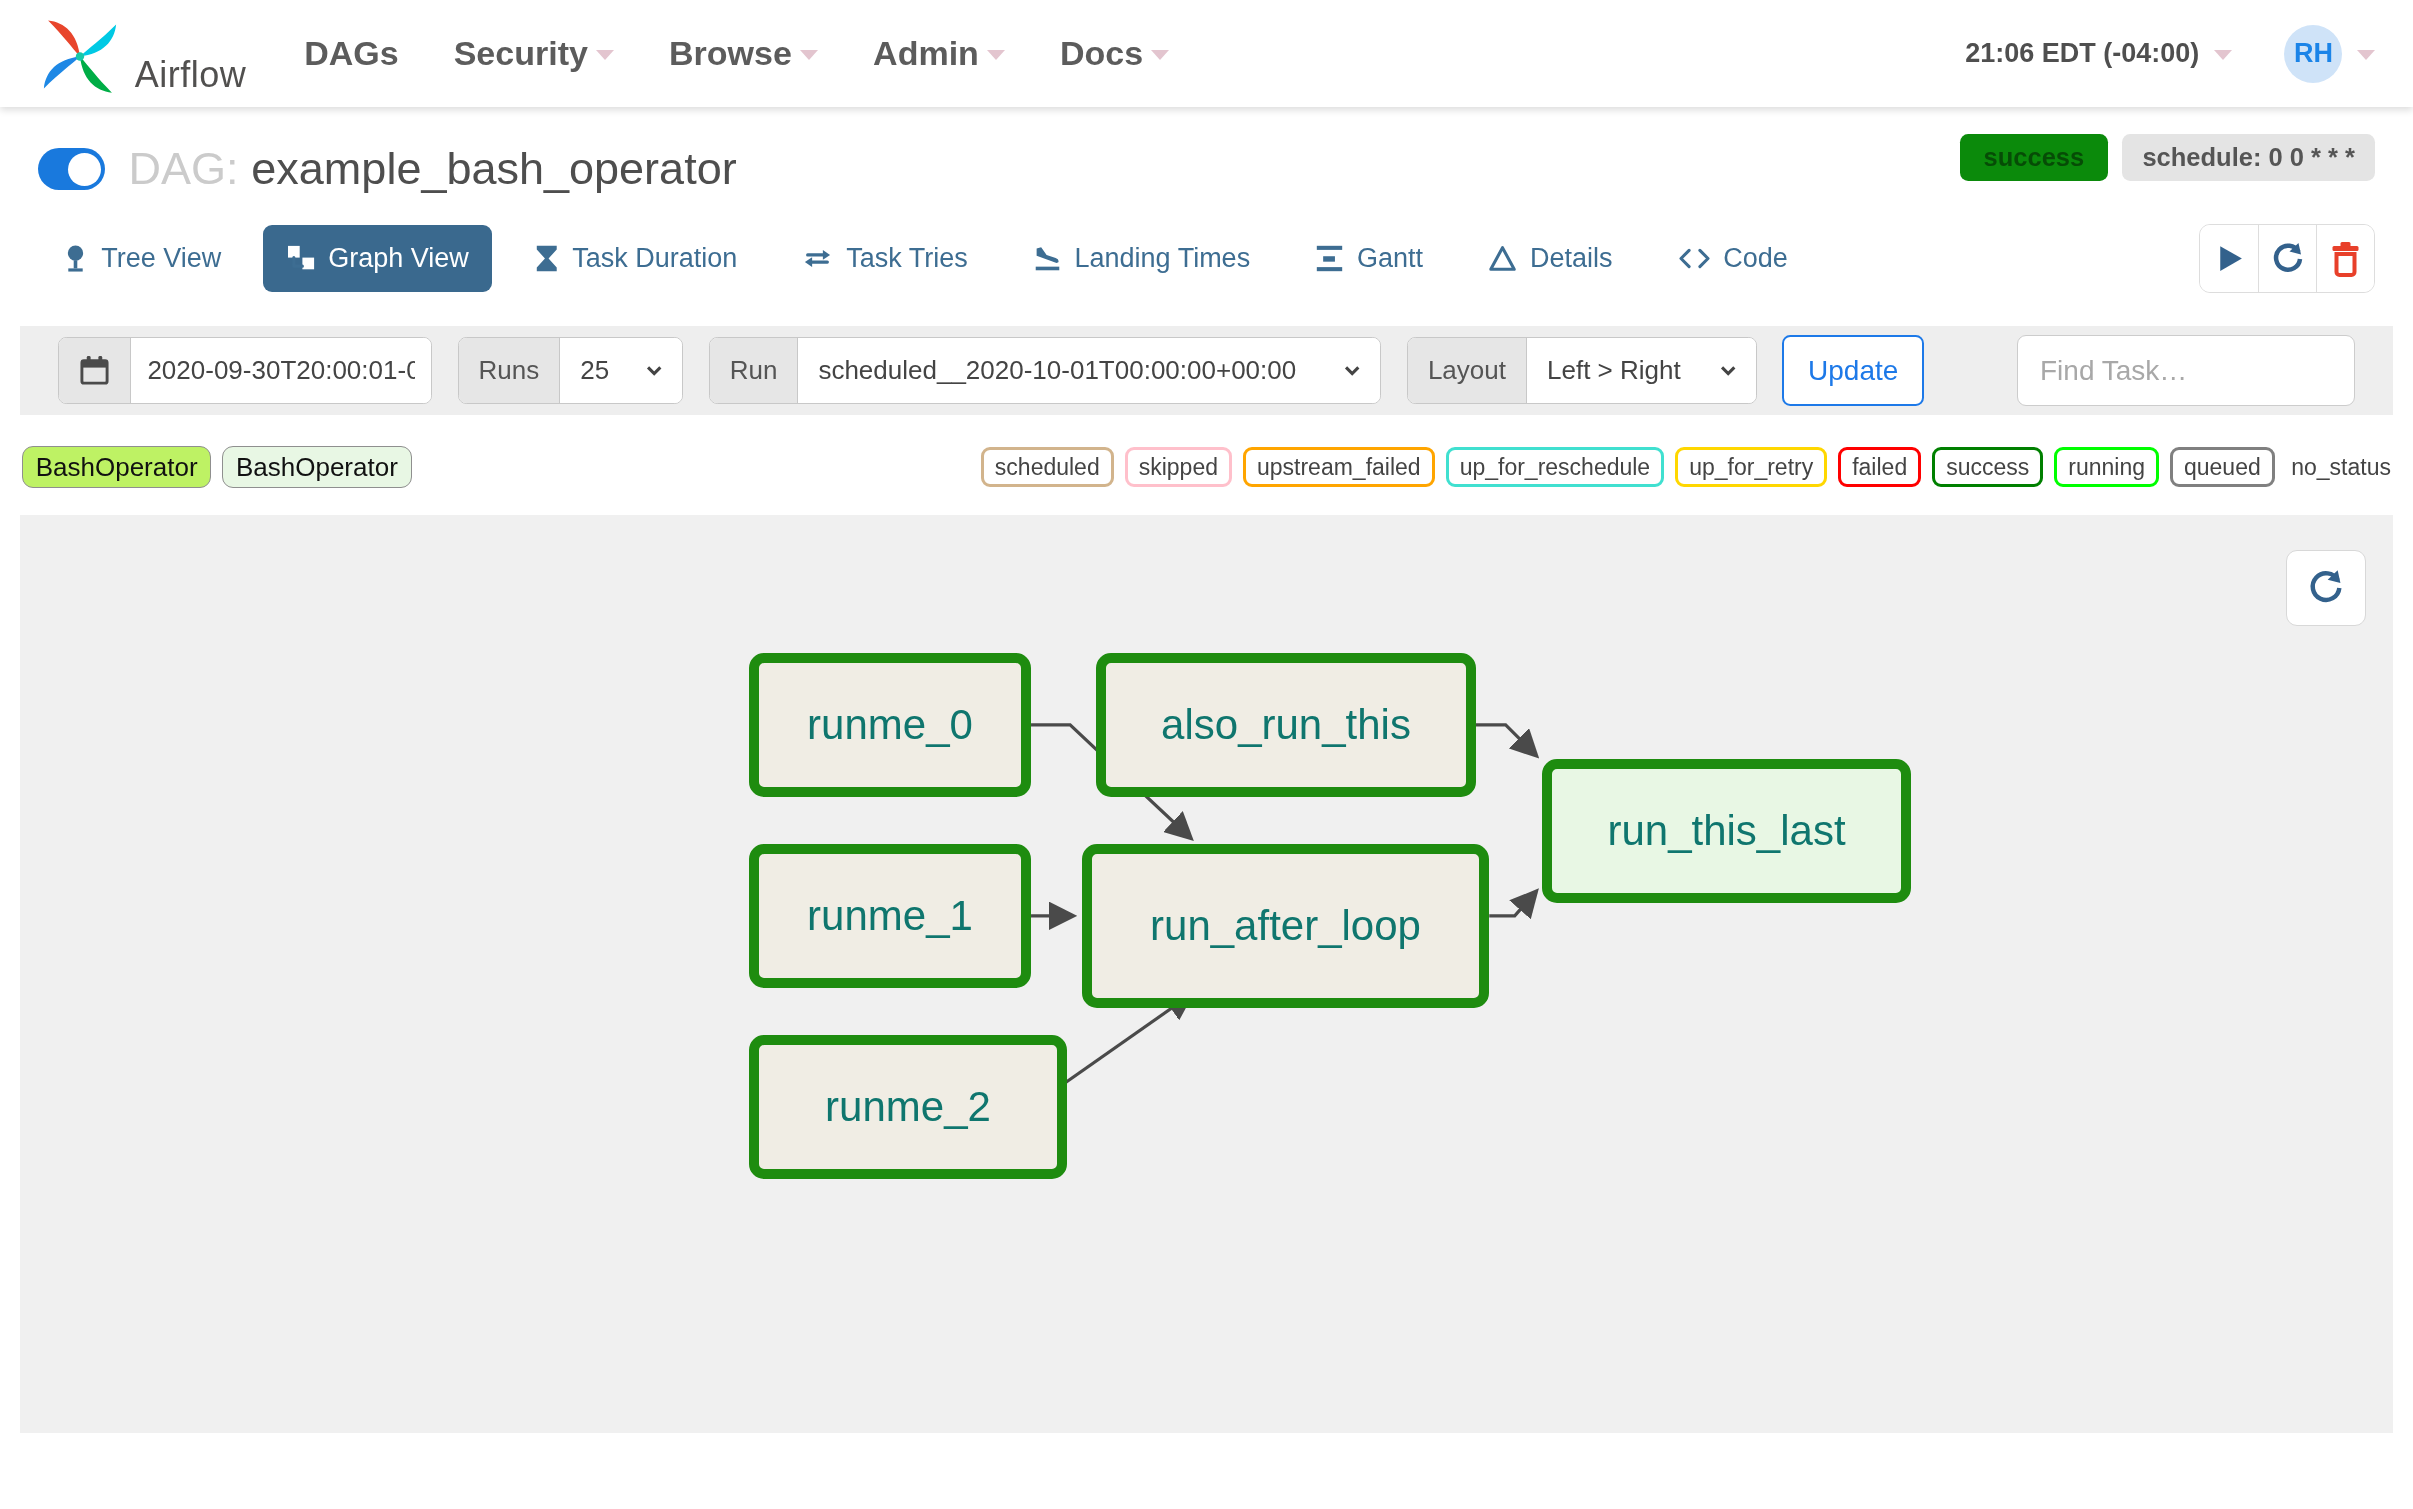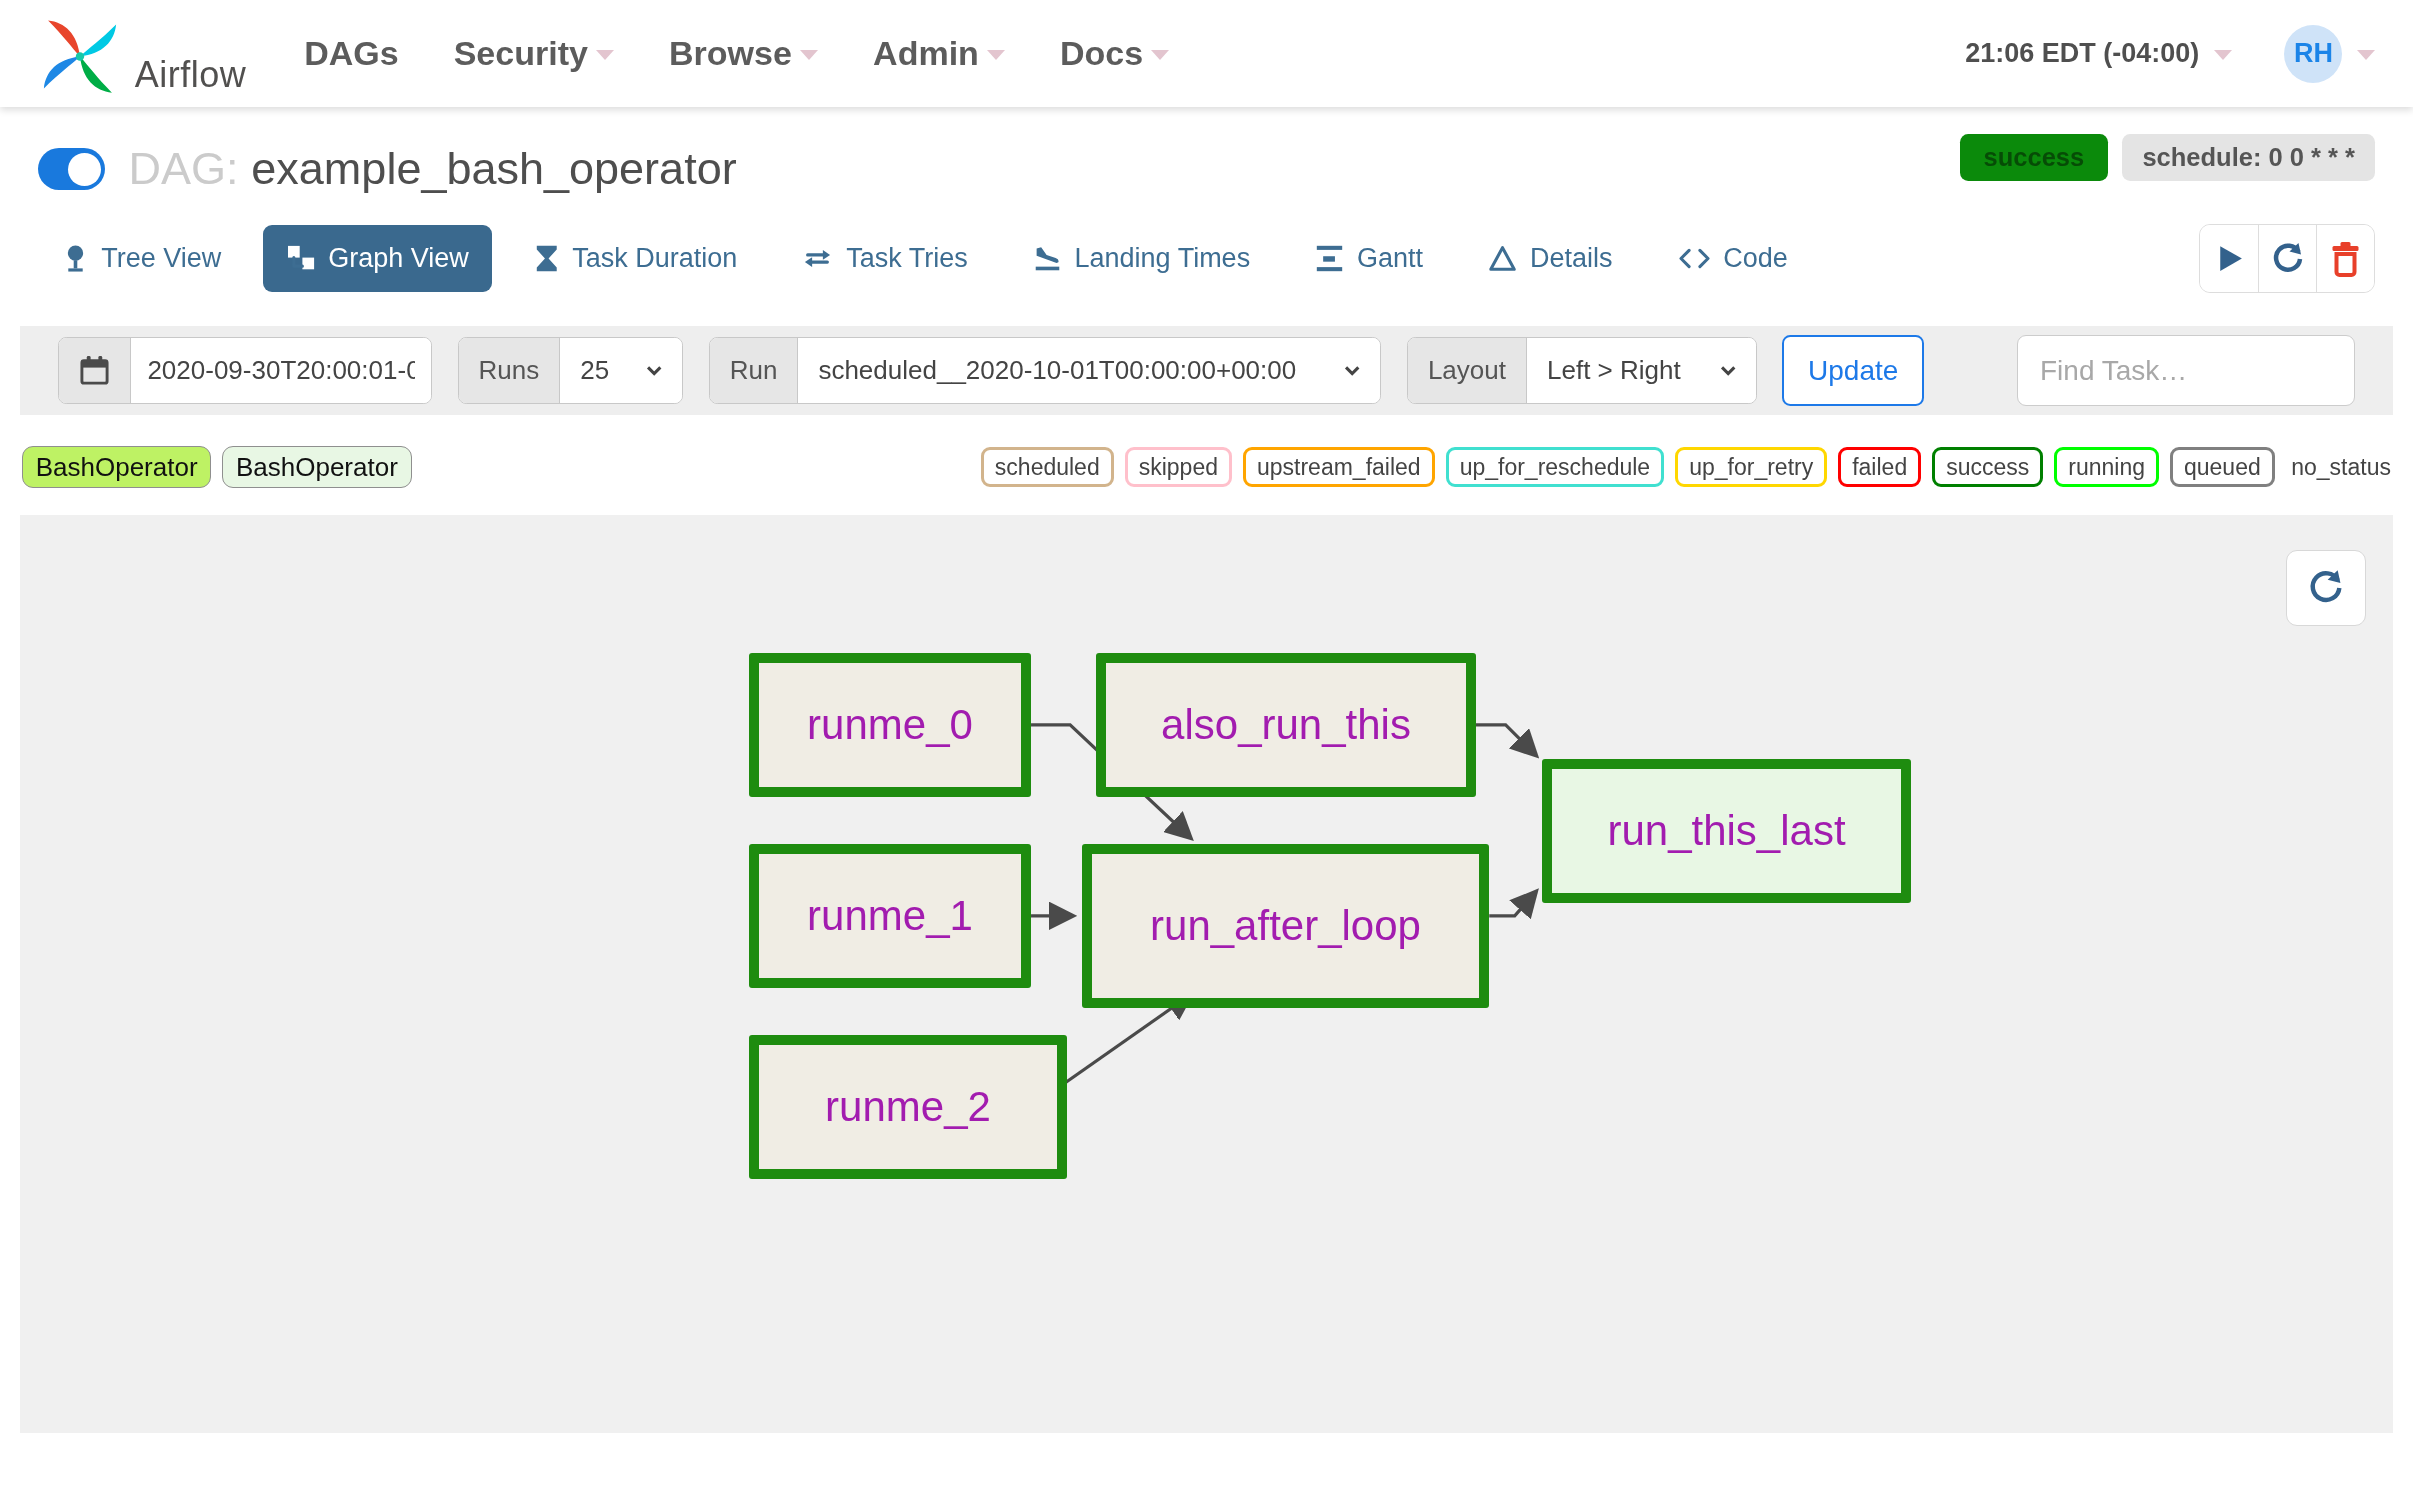--- a/index.html
+++ b/index.html
@@ -73,21 +73,21 @@
   .legend-states { margin-left:auto; display:flex; align-items:center; gap:11px; }
   .state-pill { font-size:23px; color:#444; background:#fff; border-radius:9px; padding:3.6px 11px; border:3.6px solid transparent; }
   .no-status { font-size:23px; color:#444; margin-left:5.5px; }
 
   
   .graph-panel { position:relative; margin:27px 20px 0 20px; height:918px; background:#f0f0f0; }
   .graph-refresh { position:absolute; top:35px; right:27px; width:80px; height:76px; background:#fff;
     border:1.8px solid #d8d8d8; border-radius:11px; display:flex; align-items:center; justify-content:center; cursor:pointer; }
   .edges { position:absolute; left:0; top:0; width:100%; height:100%; }
   .node { position:absolute; display:flex; align-items:center; justify-content:center;
-    border:10px solid #000000; border-radius:3px; font-size:42px; color:#a21caf; cursor:pointer; white-space:nowrap; }
+    border:10px solid #000000; border-radius:15px; font-size:42px; color:#0f766e; cursor:pointer; white-space:nowrap; }
 </style>
 </head>
 <body>
 
 <div class="navbar">
   <div class="brand">
     <svg width="84" height="84" viewBox="0 0 100 100">
       <path d="M50 53 C47 26, 32 12, 12 10 C30 28, 40 42, 50 53 Z" fill="#e8452c"></path>
       <path d="M50 53 C77 50, 91 35, 93 15 C75 33, 61 43, 50 53 Z" fill="#00c9e4"></path>
       <path d="M50 53 C53 80, 68 94, 88 96 C70 78, 60 64, 50 53 Z" fill="#00ad46"></path>

